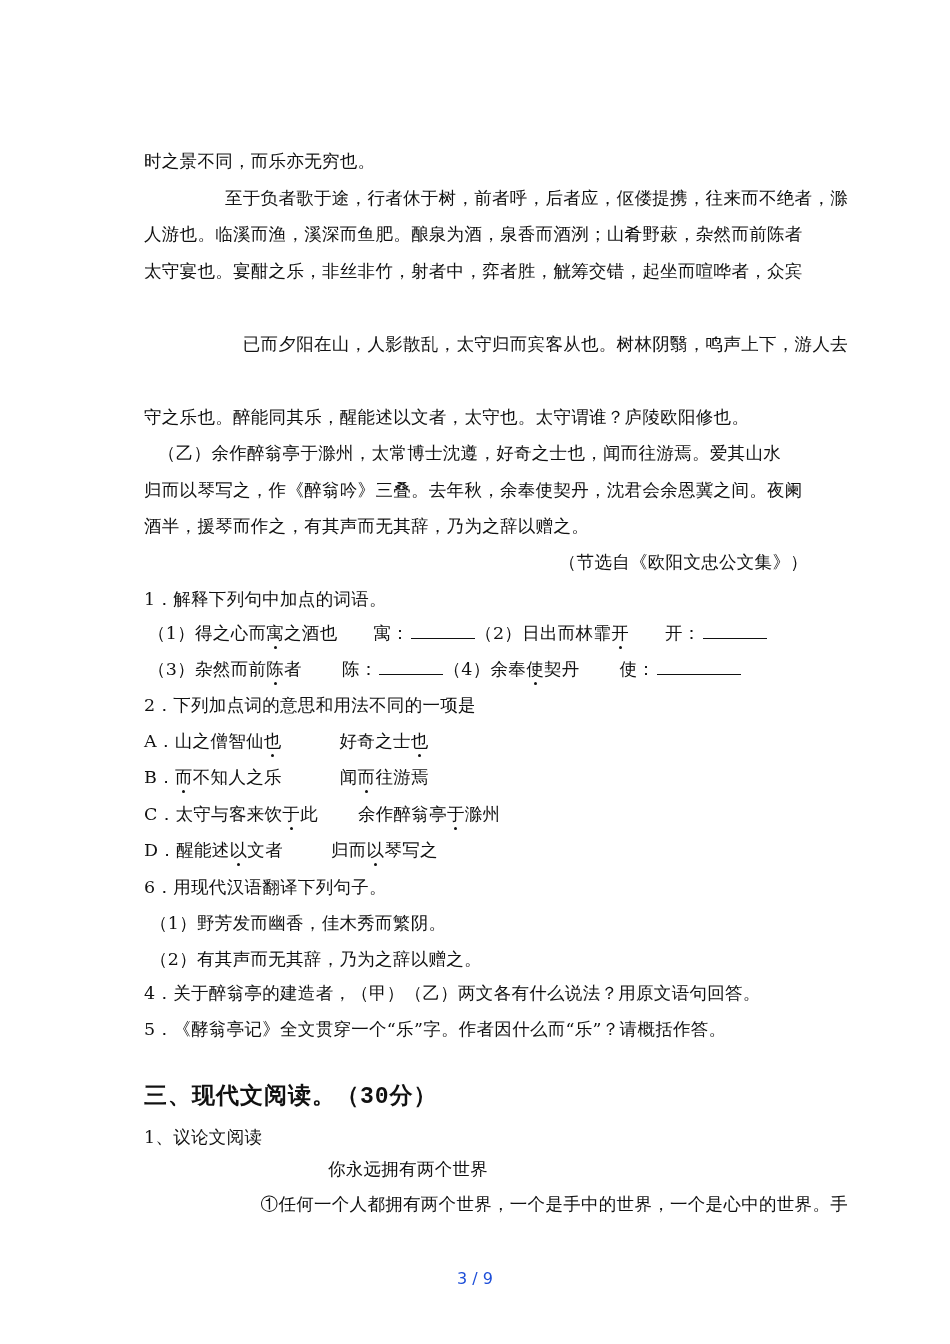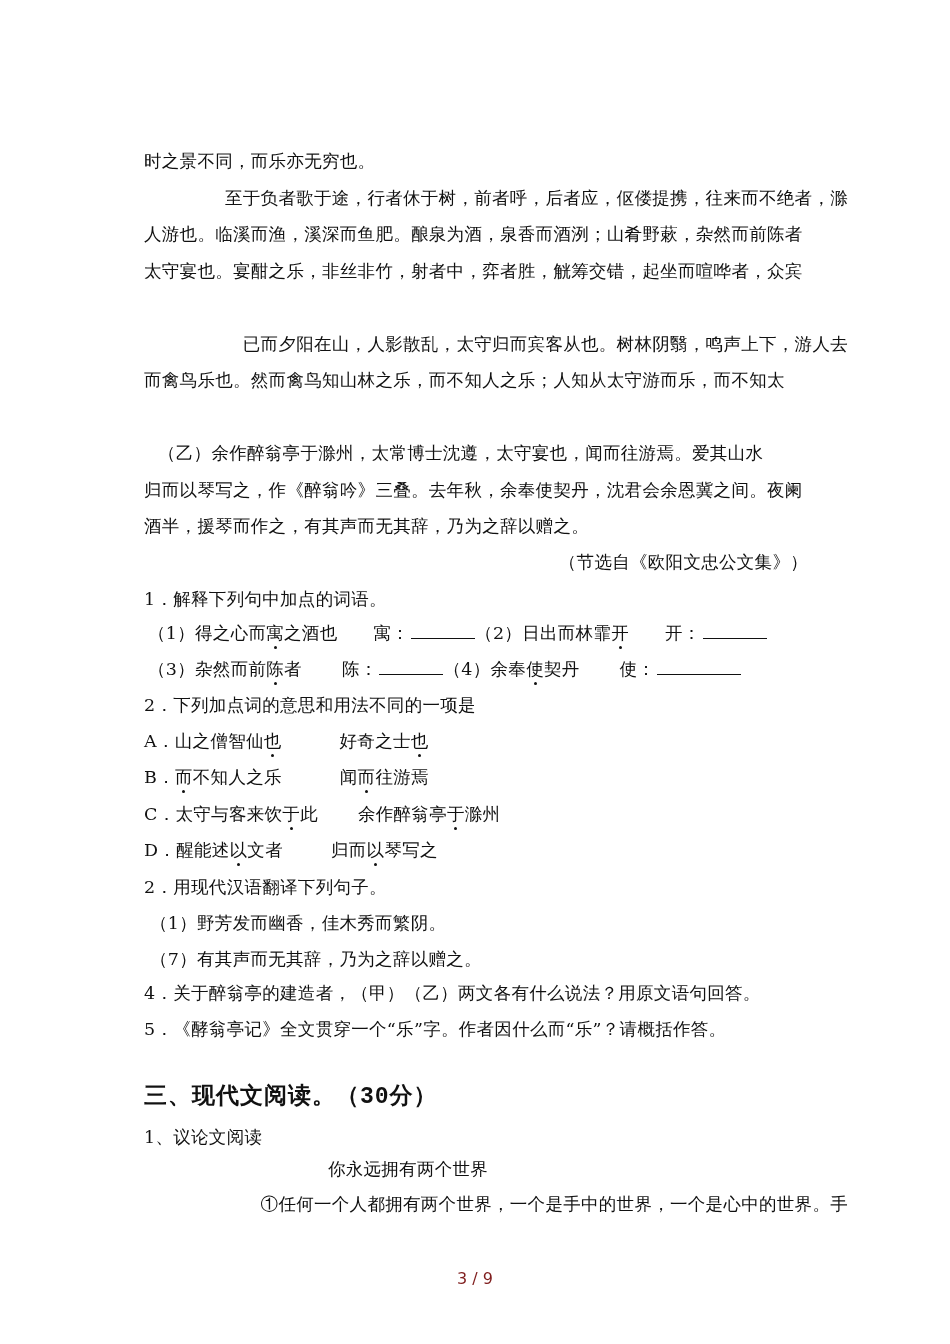--- a/index.html
+++ b/index.html
@@ -31,36 +31,36 @@
     background: #111111;
   }
   .blank {
     display: inline-block; border-bottom: 1.3px solid #111111;
     height: 18px; vertical-align: baseline; margin-left: 2px;
   }
   .gap { display: inline-block; }
   .footer {
     position: absolute; top: 1240px; left: 0; width: 950px; text-align: center;
     font-family: "DejaVu Sans", "Liberation Sans", sans-serif; font-size: 16px;
-    color: #7f1d1d;
+    color: #1d4ed8;
   }
 </style>
 </head>
 <body>
 
 <div class="page">
 
   <div class="line" style="top:120px">时之景不同，而乐亦无穷也。</div>
   <div class="line indent" style="top:157px">至于负者歌于途，行者休于树，前者呼，后者应，伛偻提携，往来而不绝者，滁</div>
   <div class="line" style="top:193px">人游也。临溪而渔，溪深而鱼肥。酿泉为酒，泉香而酒洌；山肴野蔌，杂然而前陈者</div>
   <div class="line" style="top:230px">太守宴也。宴酣之乐，非丝非竹，射者中，弈者胜，觥筹交错，起坐而喧哗者，众宾</div>
   <div class="line indent" style="top:303px">已而夕阳在山，人影散乱，太守归而宾客从也。树林阴翳，鸣声上下，游人去</div>
-  <div class="line" style="top:339px">而禽鸟乐也。然而禽鸟知山林之乐，而不知人之乐；人知从太守游而乐，而不知太</div>
+  <div class="line" style="top:376px">守之乐也。醉能同其乐，醒能述以文者，太守也。太守谓谁？庐陵欧阳修也。</div>
 
-  <div class="line" style="top:412px; left:158px">（乙）余作醉翁亭于滁州，太常博士沈遵，太守宴也，闻而往游焉。爱其山水</div>
+  <div class="line" style="top:412px; left:158px">（乙）余作醉翁亭于滁州，太常博士沈遵，好奇之士也，闻而往游焉。爱其山水</div>
   <div class="line" style="top:449px">归而以琴写之，作《醉翁吟》三叠。去年秋，余奉使契丹，沈君会余恩冀之间。夜阑</div>
   <div class="line" style="top:485px">酒半，援琴而作之，有其声而无其辞，乃为之辞以赠之。</div>
   <div class="line right" style="top:521px">（节选自《欧阳文忠公文集》）</div>
 
   <div class="line" style="top:558px">1．解释下列句中加点的词语。</div>
   <div class="line" style="top:591px; left:148px">
     <span>（1）</span><span>得之心而</span><span class="dot">寓</span><span>之酒也</span><span class="gap" style="width:36px"></span><span>寓：</span><span class="blank" style="width:64px"></span><span>（2）</span><span>日出而林霏</span><span class="dot">开</span><span class="gap" style="width:36px"></span><span>开：</span><span class="blank" style="width:64px"></span>
   </div>
   <div class="line" style="top:627px; left:148px">
     <span>（3）</span><span>杂然而前</span><span class="dot">陈</span><span>者</span><span class="gap" style="width:40px"></span><span>陈：</span><span class="blank" style="width:64px"></span><span>（4）</span><span>余奉</span><span class="dot">使</span><span>契丹</span><span class="gap" style="width:40px"></span><span>使：</span><span class="blank" style="width:84px"></span>
@@ -73,23 +73,23 @@
   <div class="line" style="top:736px">
     <span>B．</span><span class="dot">而</span><span>不知人之乐</span><span class="gap" style="width:58px"></span><span>闻</span><span class="dot">而</span><span>往游焉</span>
   </div>
   <div class="line" style="top:773px">
     <span>C．</span><span>太守与客来饮</span><span class="dot">于</span><span>此</span><span class="gap" style="width:40px"></span><span>余作醉翁亭</span><span class="dot">于</span><span>滁州</span>
   </div>
   <div class="line" style="top:809px">
     <span>D．</span><span>醒能述</span><span class="dot">以</span><span>文者</span><span class="gap" style="width:48px"></span><span>归而</span><span class="dot">以</span><span>琴写之</span>
   </div>
 
-  <div class="line" style="top:846px">2．用现代汉语翻译下列句子。</div>
+  <div class="line" style="top:846px">6．用现代汉语翻译下列句子。</div>
   <div class="line sub" style="top:882px">（1）野芳发而幽香，佳木秀而繁阴。</div>
-  <div class="line sub" style="top:918px">（7）有其声而无其辞，乃为之辞以赠之。</div>
+  <div class="line sub" style="top:918px">（2）有其声而无其辞，乃为之辞以赠之。</div>
   <div class="line" style="top:952px">4．关于醉翁亭的建造者，（甲）（乙）两文各有什么说法？用原文语句回答。</div>
   <div class="line" style="top:988px">5．《酵翁亭记》全文贯穿一个“乐”字。作者因什么而“乐”？请概括作答。</div>
 
   <div class="heading">三、现代文阅读。（30分）</div>
   <div class="line" style="top:1096px">1、议论文阅读</div>
   <div class="line center" style="top:1128px">你永远拥有两个世界</div>
   <div class="line indent" style="top:1163px">①任何一个人都拥有两个世界，一个是手中的世界，一个是心中的世界。手</div>
 
   <div class="footer">3 / 9</div>
 </div>

